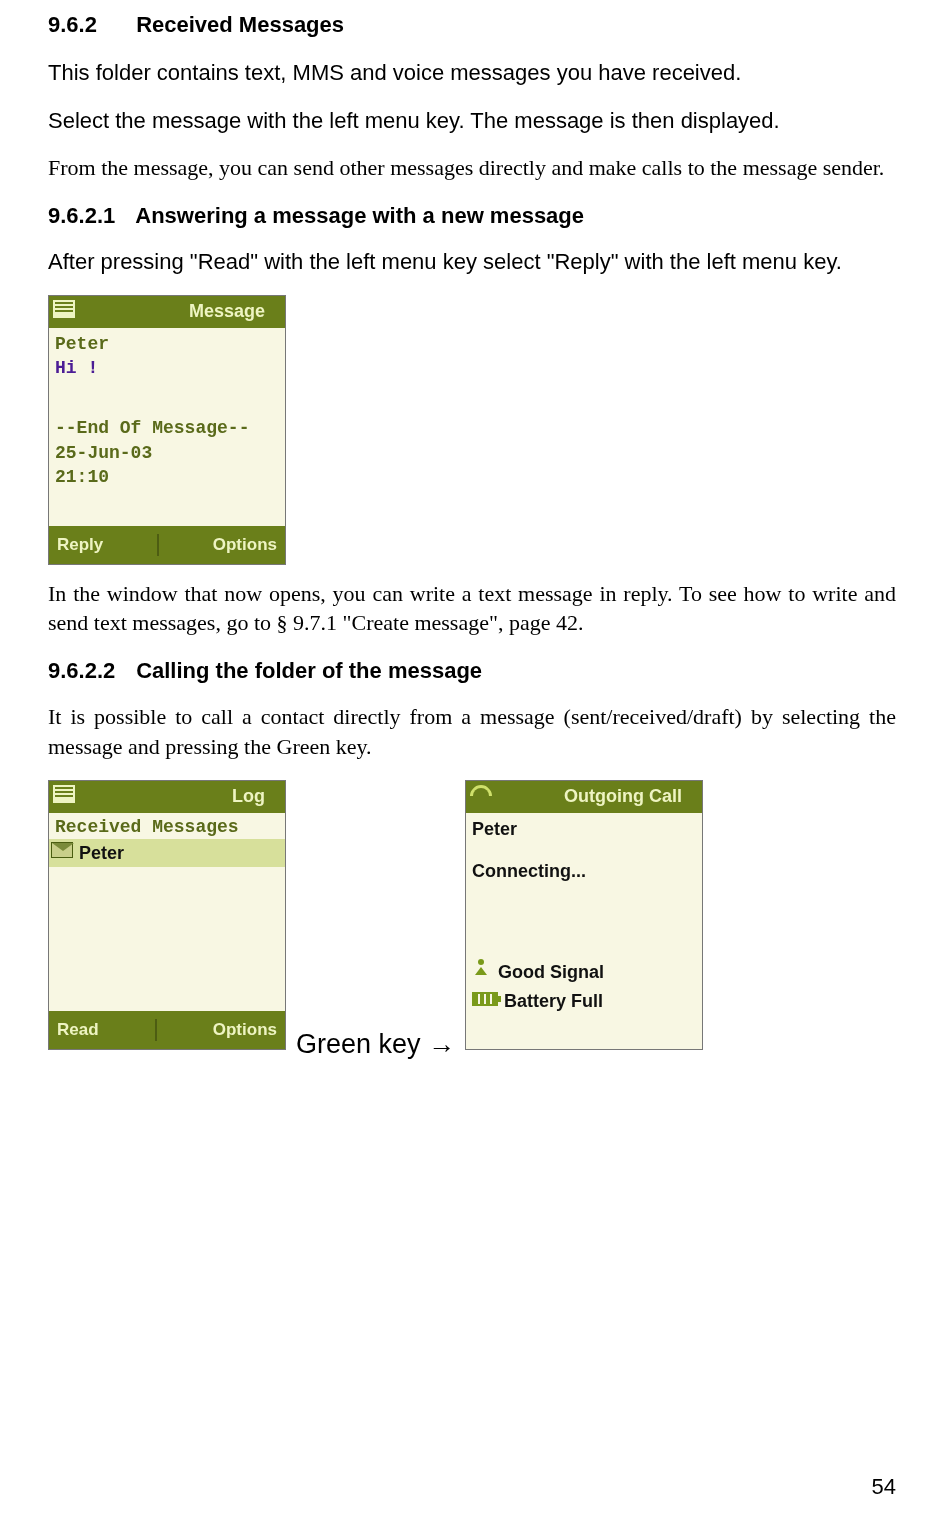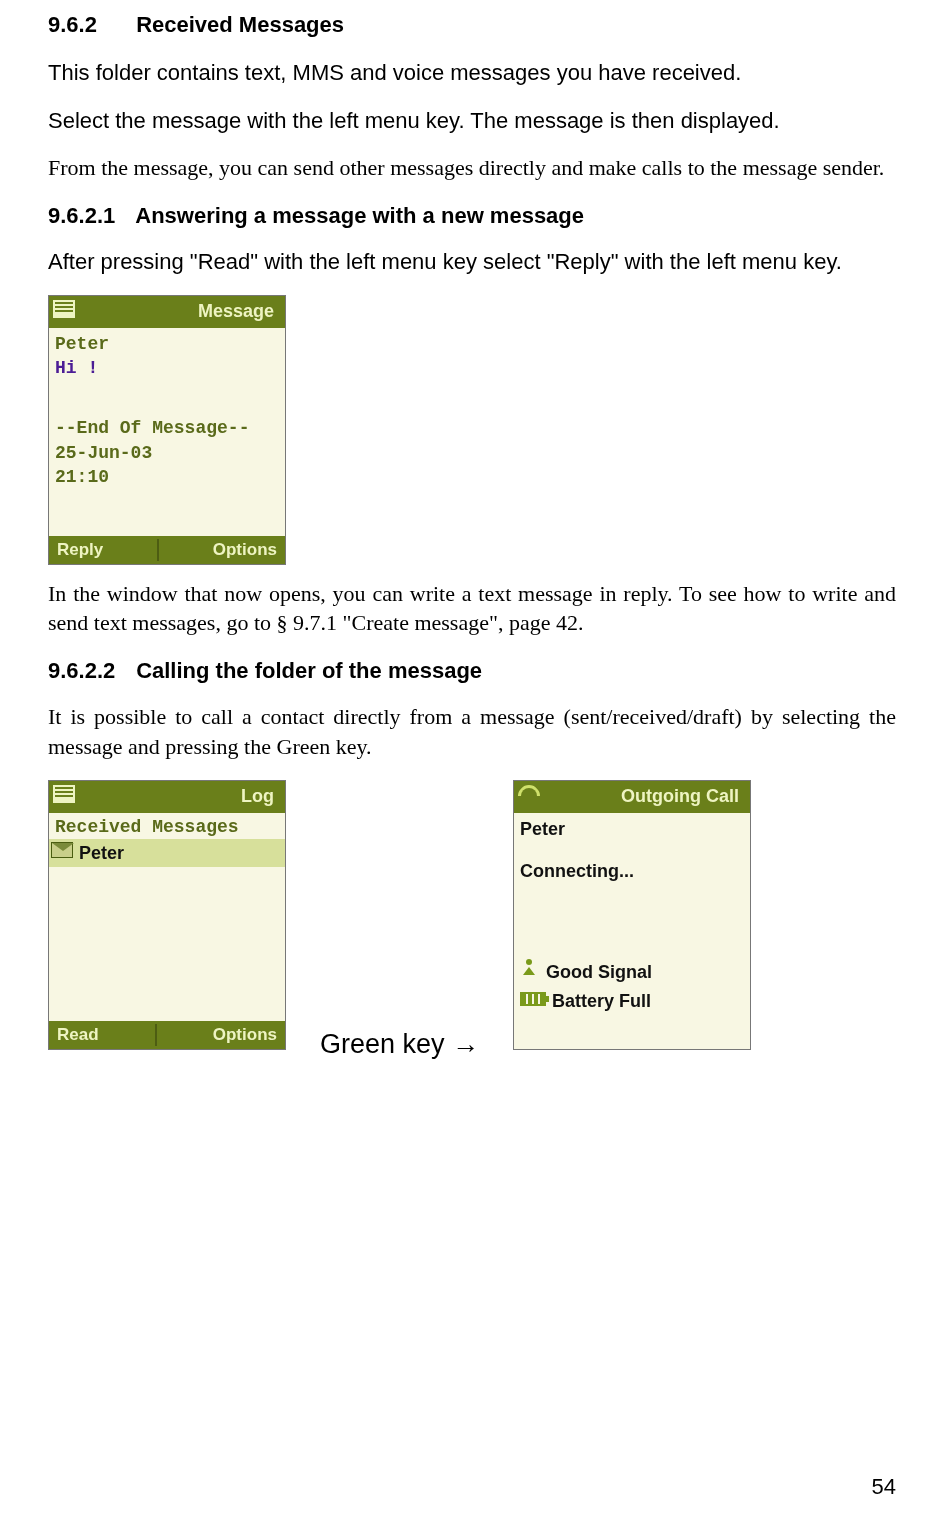--- a/index.html
+++ b/index.html
@@ -49,21 +49,21 @@
     }
     .ss-titlebar {
       height: 32px;
       background: #6a7f1a;
       color: #eef4c2;
       display: flex;
       align-items: center;
       font-size: 18px;
       font-weight: bold;
       justify-content: flex-end;
-      padding-right: 11px;
+      padding-right: 20px;
       position: relative;
     }
     .ss-titlebar .icon-left {
       position: absolute;
       left: 4px; top: 4px;
       width: 24px; height: 24px;
     }
     .ss-body {
       padding: 4px 6px;
       font-family: "Courier New", monospace;
@@ -82,21 +82,21 @@
       gap: 6px;
       padding: 2px 2px;
     }
     .ss-body .status-row {
       display: flex;
       align-items: center;
       gap: 6px;
       line-height: 1.6;
     }
     .ss-footer {
-      height: 28px;
+      height: 38px;
       background: #6a7f1a;
       color: #eef4c2;
       display: flex;
       align-items: center;
       justify-content: space-between;
       padding: 0 8px;
       font-size: 17px;
       font-weight: bold;
       position: absolute;
       bottom: 0; left: 0; right: 0;
@@ -168,21 +168,21 @@
       background: repeating-linear-gradient(90deg,#7a9a1a 0 4px,transparent 4px 6px);
     }
     .battery-icon::after{
       content:""; position:absolute;
       right:-5px; top:2px; width:3px; height:6px;
       background:#7a9a1a;
     }
     .greenkey-row {
       display: flex;
       align-items: flex-end;
-      gap: 34px;
+      gap: 10px;
       margin-bottom: 20px;
     }
     .greenkey-label {
       font-size: 27px;
       padding-bottom: 4px;
     }
     .no-footer .ss-body { height: 238px; }
   </style>
 </head>
 <body>

